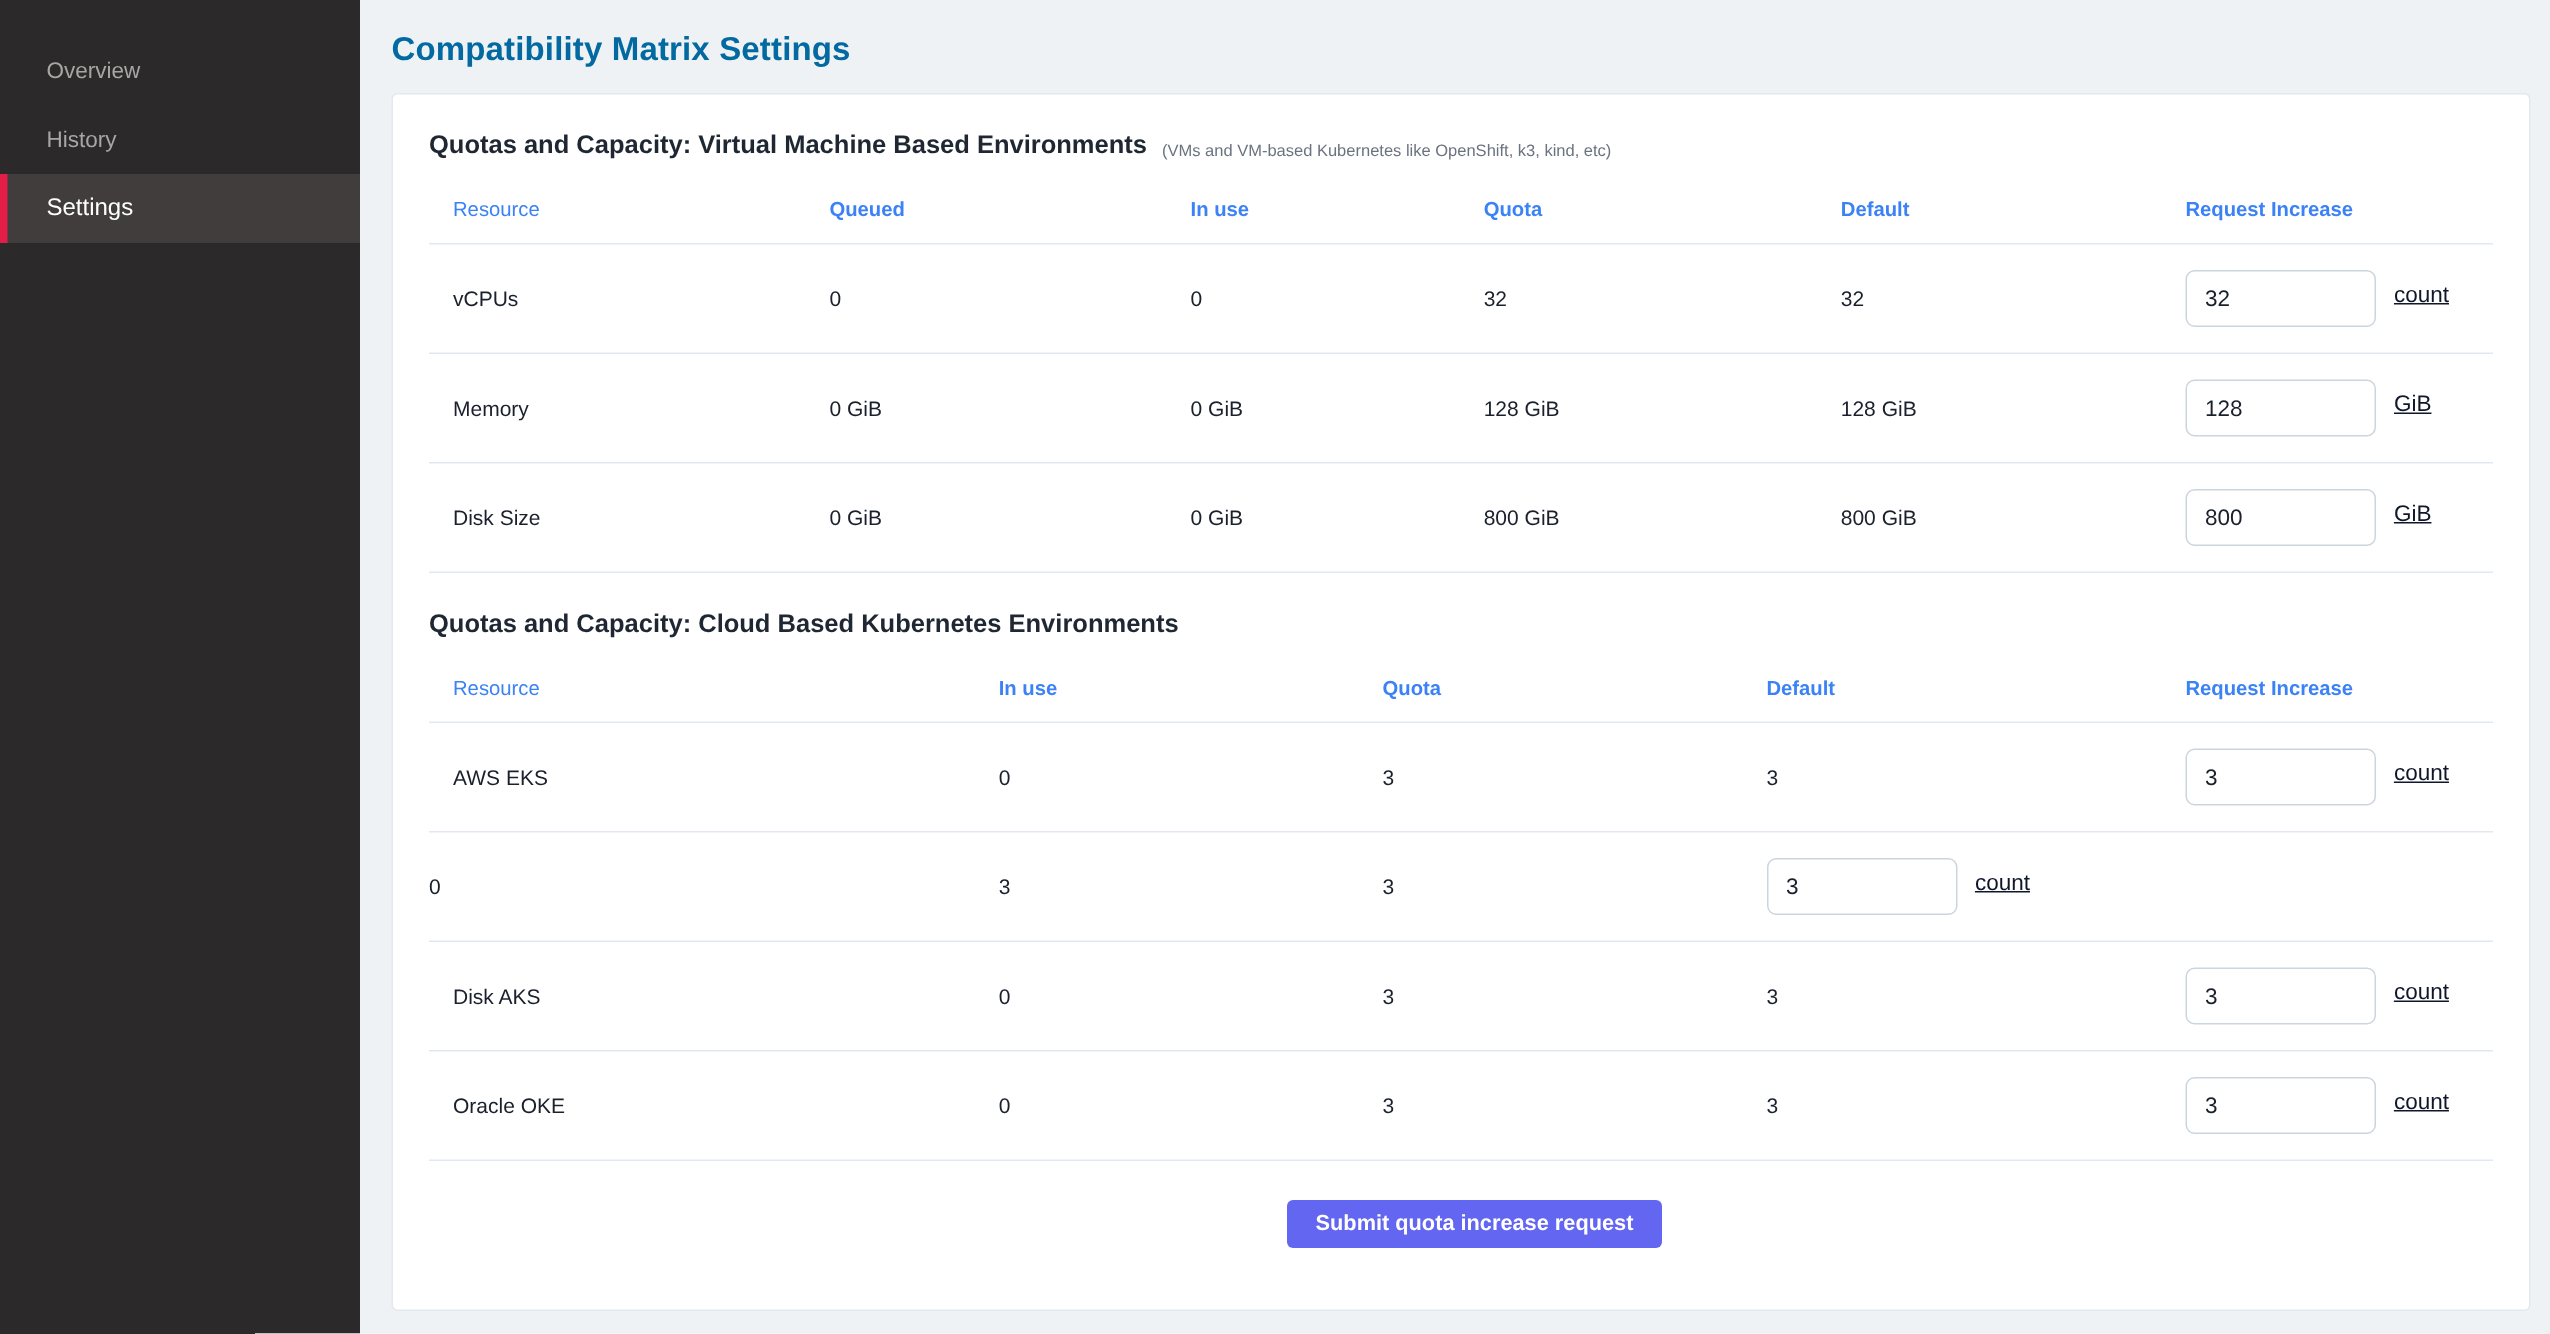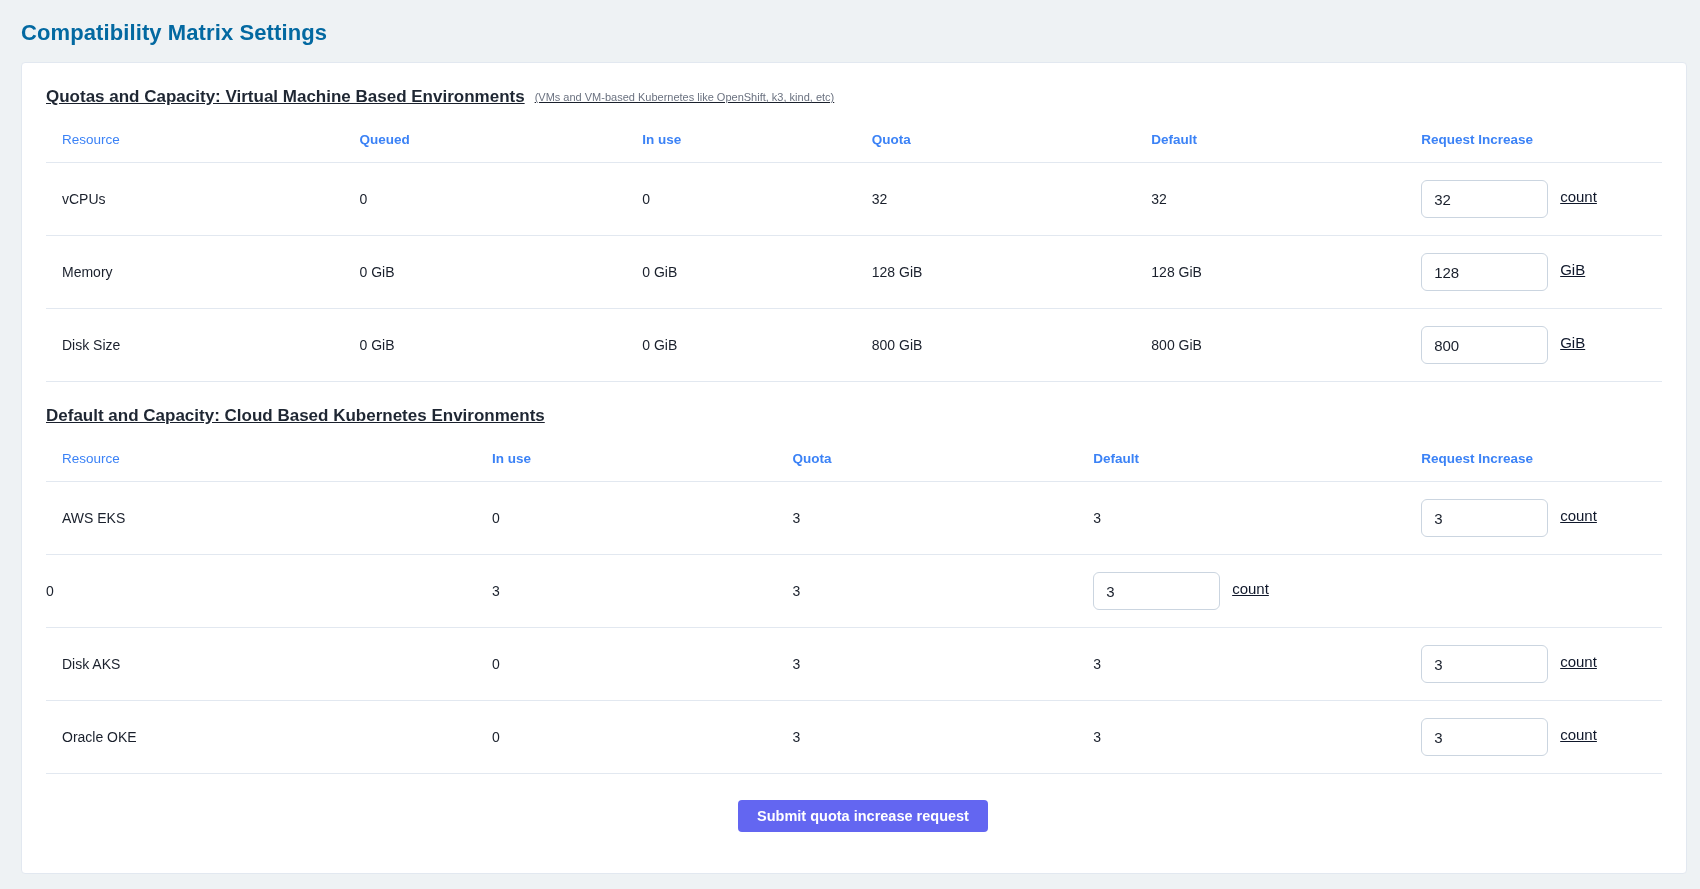--- a/index.html
+++ b/index.html
@@ -46,21 +46,21 @@
     letter-spacing: 0.1px;
   }
   .card {
     background: #ffffff;
     border: 1px solid #e2e8f0;
     border-radius: 4px;
     padding: 18px 24px 12px 24px;
     height: 812px;
   }
 
-  .section-title-row { display: flex; align-items: center; gap: 10px; margin-top: 6px; text-decoration: underline; }
+  .section-title-row { display: flex; align-items: flex-end; gap: 10px; margin-top: 6px; }
   .section-title { font-size: 17px; font-weight: 700; color: #1f2733; }
   .section-subtitle { font-size: 11px; color: #6b7280; font-weight: 400; }
 
   
   .table { width: 100%; margin-top: 10px; }
   .trow {
     display: grid;
     align-items: center;
     border-bottom: 1px solid #e2e8f0;
   }
@@ -100,20 +100,32 @@
     padding: 8px 19px;
     cursor: pointer;
     margin-left: 18px;
   }
 </style>
 </head>
 <body>
 
 <div class="app">
 
+  <nav class="sidebar">
+    <div class="sidebar-item">
+      <span>Overview</span>
+    </div>
+    <div class="sidebar-item">
+      <span>History</span>
+    </div>
+    <div class="sidebar-item active">
+      <div class="sidebar-active-indicator"></div>
+      <span>Settings</span>
+    </div>
+  </nav>
 
   <main class="main">
     <h1 class="page-title">Compatibility Matrix Settings</h1>
 
     <section class="card">
 
       <div class="section-title-row">
         <span class="section-title">Quotas and Capacity: Virtual Machine Based Environments</span>
         <span class="section-subtitle">(VMs and VM-based Kubernetes like OpenShift, k3, kind, etc)</span>
       </div>
@@ -159,21 +171,21 @@
           <div class="cell">800 GiB</div>
           <div class="cell">800 GiB</div>
           <div class="cell request-cell">
             <input class="request-input" type="text" value="800" style="">
             <span class="unit-label">GiB</span>
           </div>
         </div>
       </div>
 
       <div class="section-title-row second-section">
-        <span class="section-title">Default and Capacity: Cloud Based Kubernetes Environments</span>
+        <span class="section-title">Quotas and Capacity: Cloud Based Kubernetes Environments</span>
       </div>
 
       <div class="table">
         <div class="trow cloud-grid thead">
           <div class="cell first">Resource</div>
           <div class="cell">In use</div>
           <div class="cell">Quota</div>
           <div class="cell">Default</div>
           <div class="cell">Request Increase</div>
         </div>

